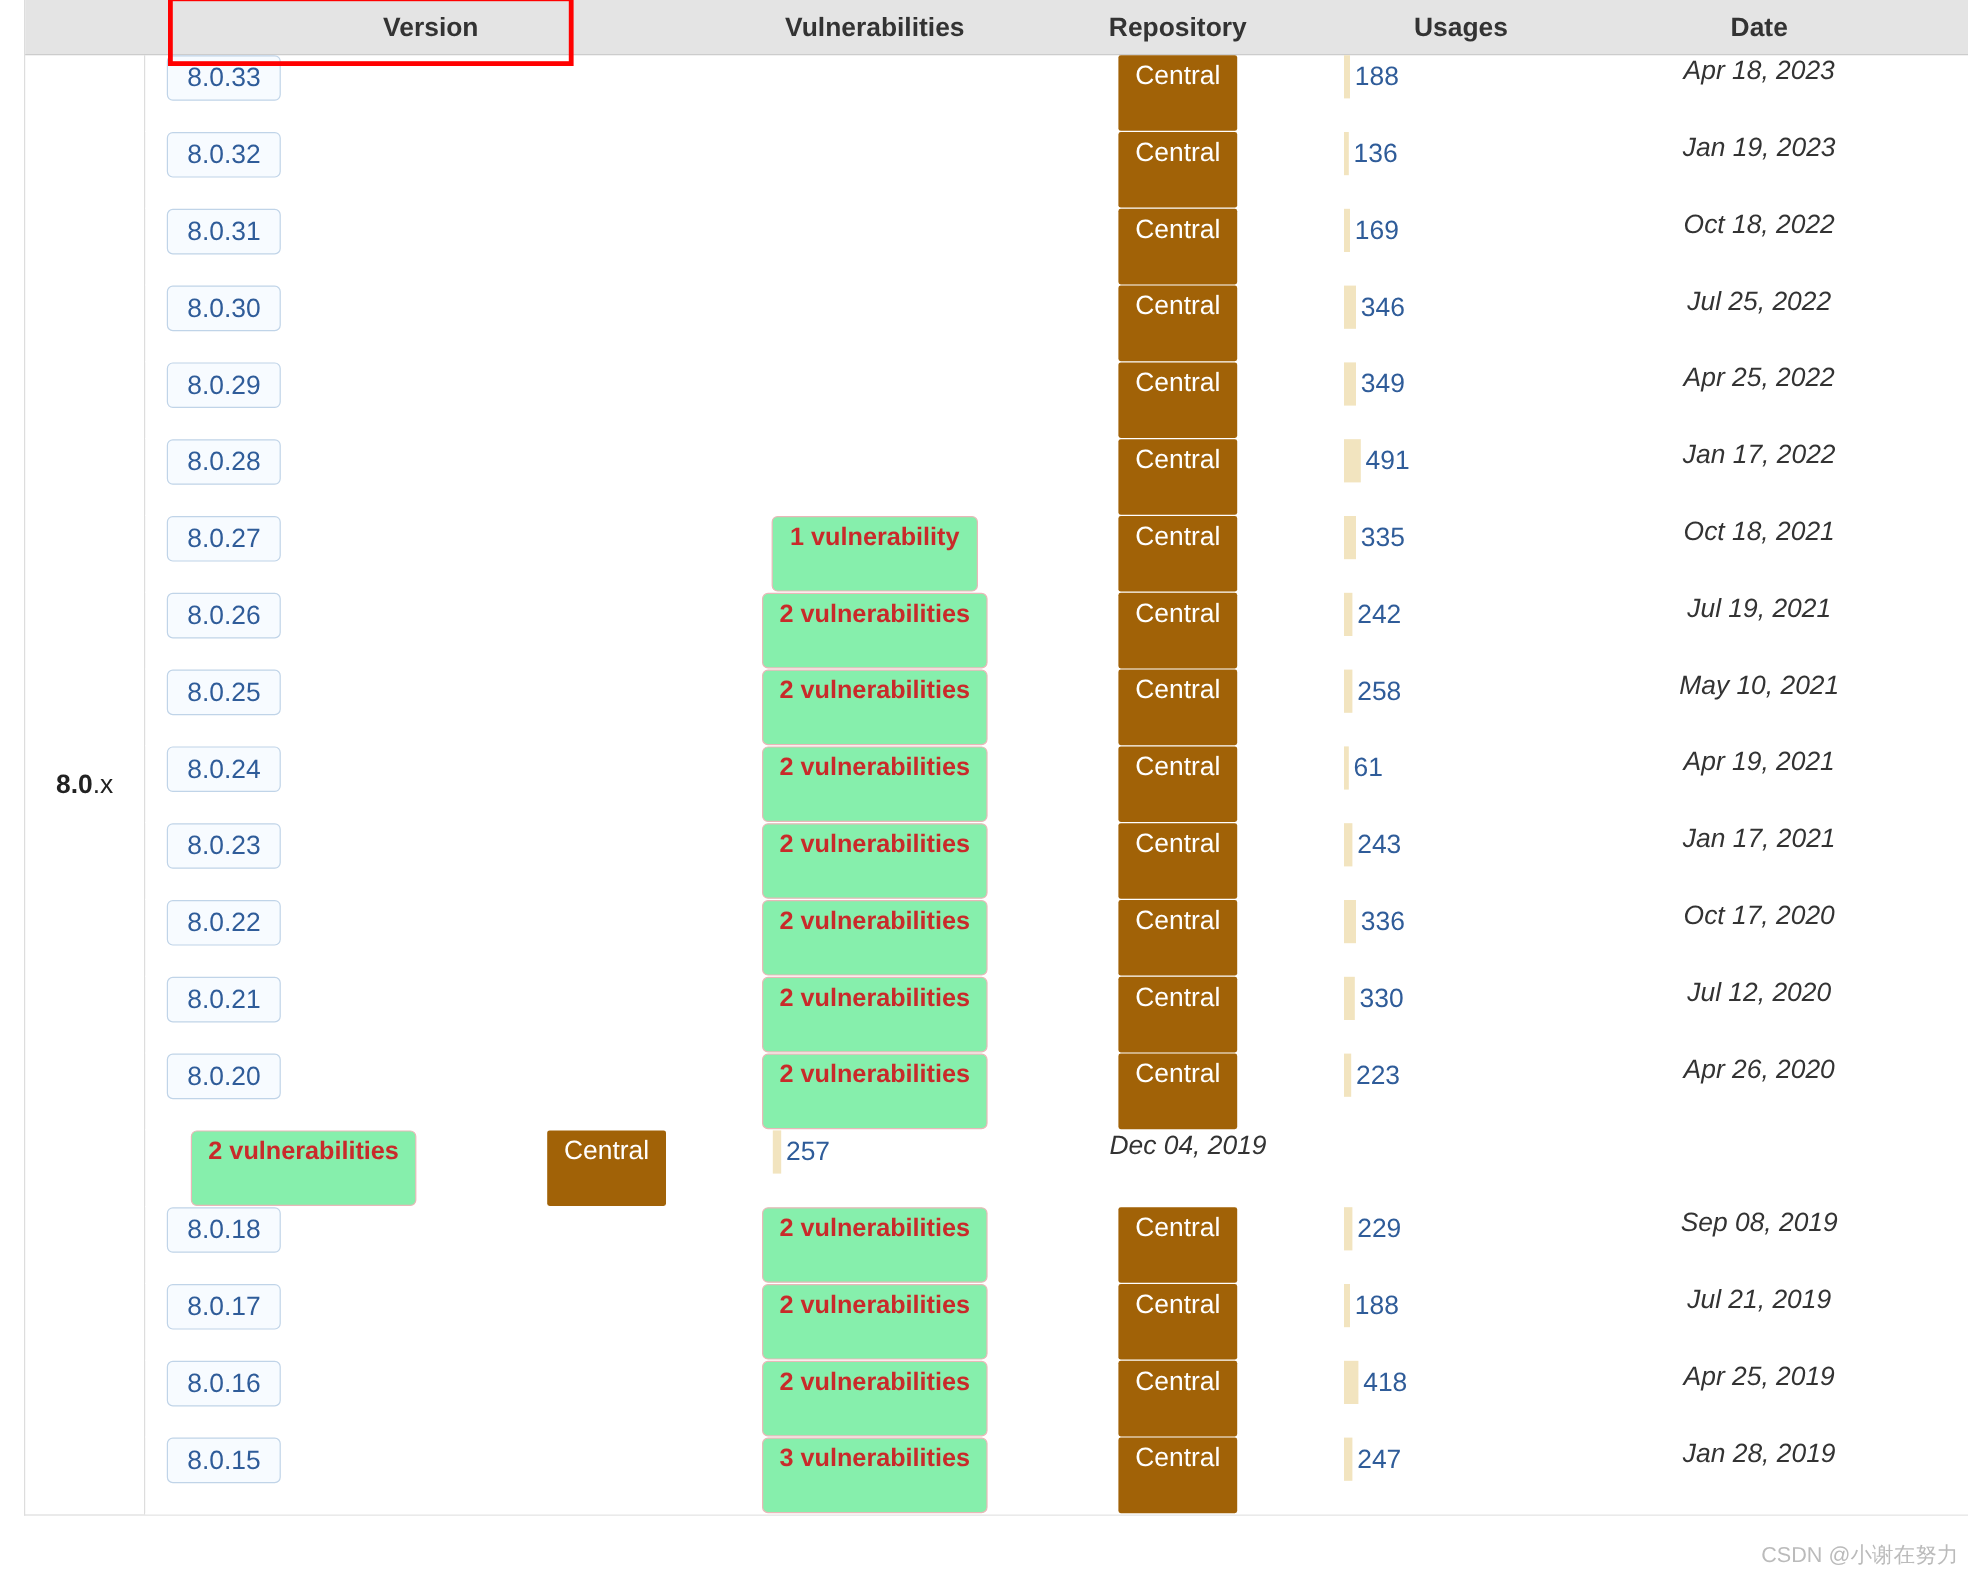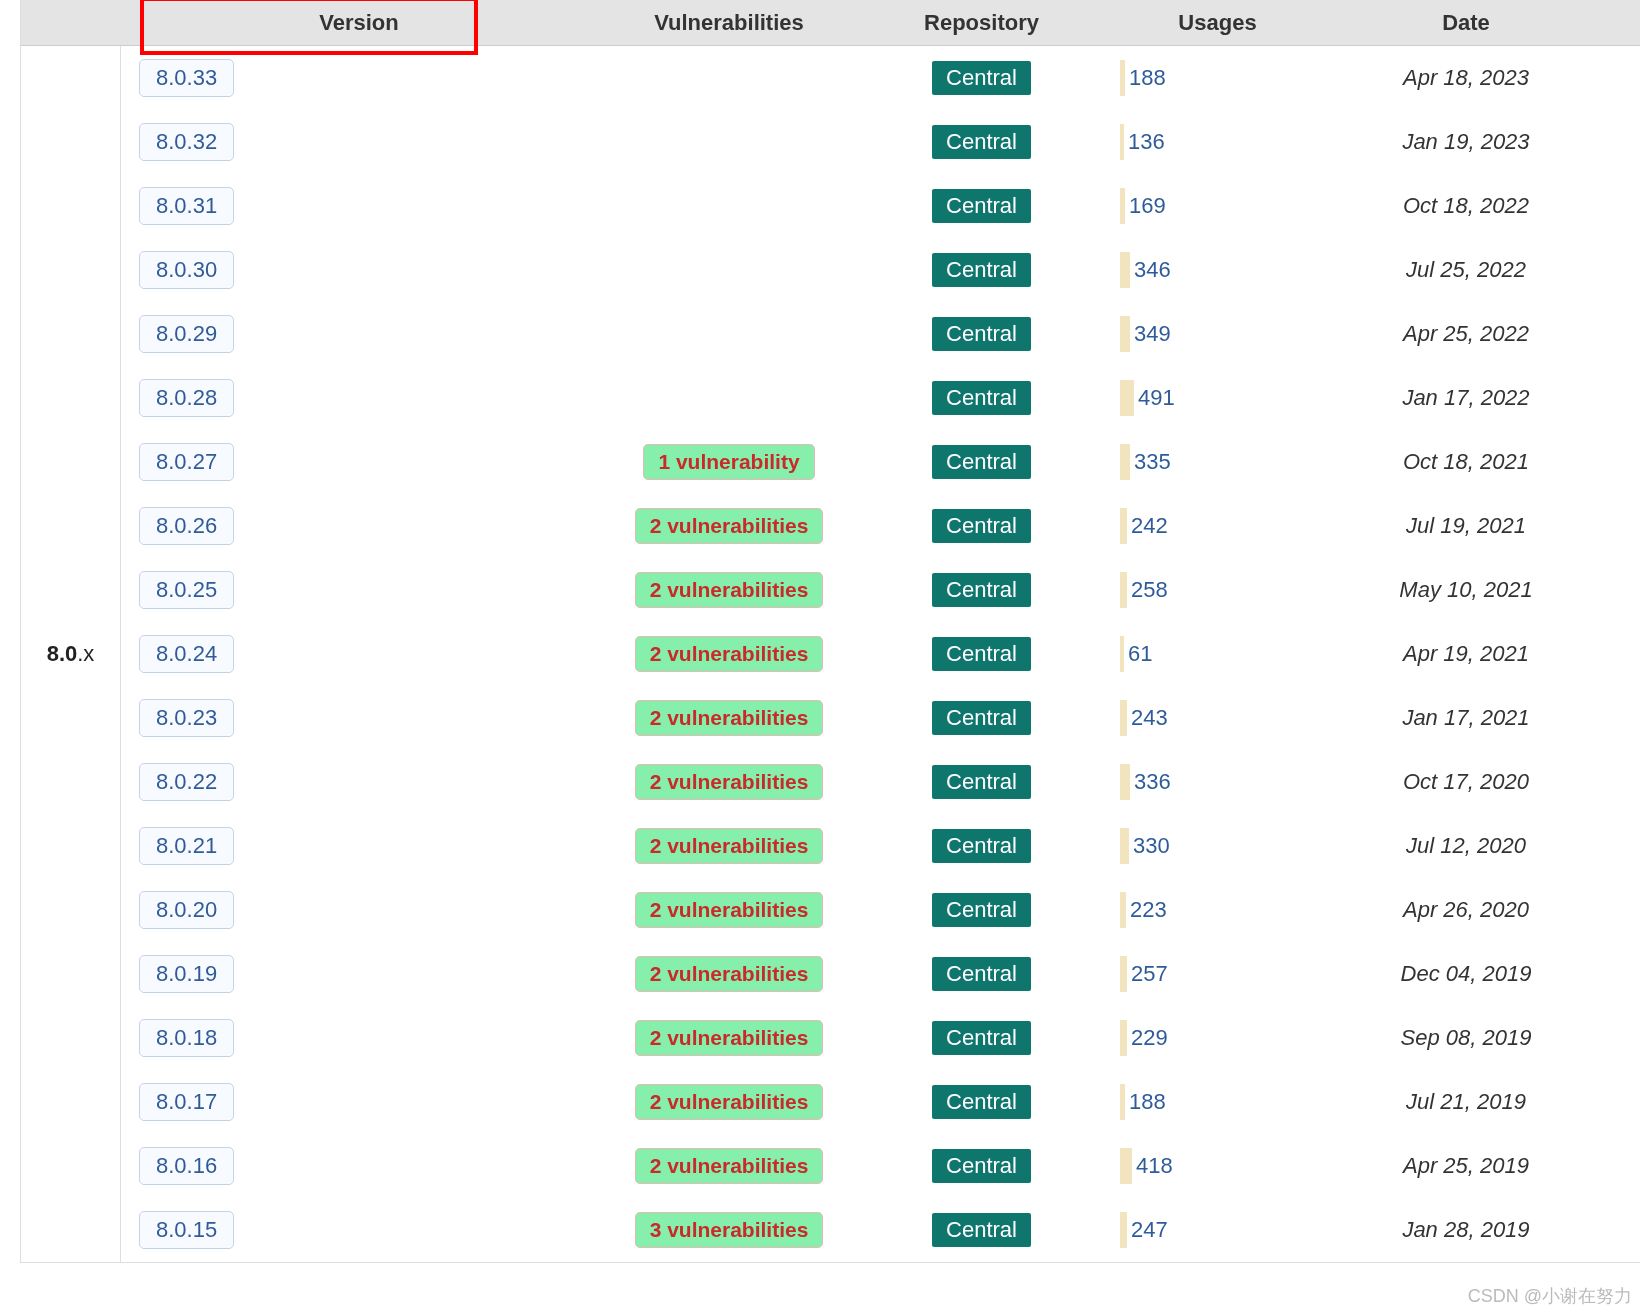--- a/index.html
+++ b/index.html
@@ -79,21 +79,20 @@
     }
     .group-label .bold {
       font-weight: bold;
     }
     .rows-wrap {
       flex: 1;
     }
     .data-row {
       display: flex;
       height: 64px;
-      align-items: center;
       border-bottom: 1px solid #fff;
     }
     .cell-version {
       width: 476px;
       padding-left: 18px;
     }
     .cell-vuln {
       width: 264px;
       display: flex;
       justify-content: center;
@@ -131,21 +130,21 @@
       background: #86efac;
       border-radius: 5px;
       padding: 5px 14px;
       color: #c92a2a;
       font-size: 21px;
       font-weight: bold;
       cursor: pointer;
     }
     .repo-badge {
       display: inline-block;
-      background: #0f766e;
+      background: #a16207;
       color: #ffffff;
       padding: 4px 14px;
       font-size: 22px;
       border-radius: 2px;
       cursor: pointer;
     }
     .usage-wrap {
       display: flex;
       align-items: center;
       gap: 4px;
@@ -418,21 +417,20 @@
           </div>
           <div class="cell-usages">
             <div class="usage-wrap">
               <span class="usage-bar" style="width: 6px;"></span>
               <span class="usage-link">223</span>
             </div>
           </div>
           <div class="cell-date">Apr 26, 2020</div>
         </div>
         <div class="data-row">
-          <div class="cell-version"><span class="version-badge">8.0.19</span></div>
           <div class="cell-vuln">
             <span class="vuln-badge">2 vulnerabilities</span>
           </div>
           <div class="cell-repo">
             <span class="repo-badge">Central</span>
           </div>
           <div class="cell-usages">
             <div class="usage-wrap">
               <span class="usage-bar" style="width: 7px;"></span>
               <span class="usage-link">257</span>

